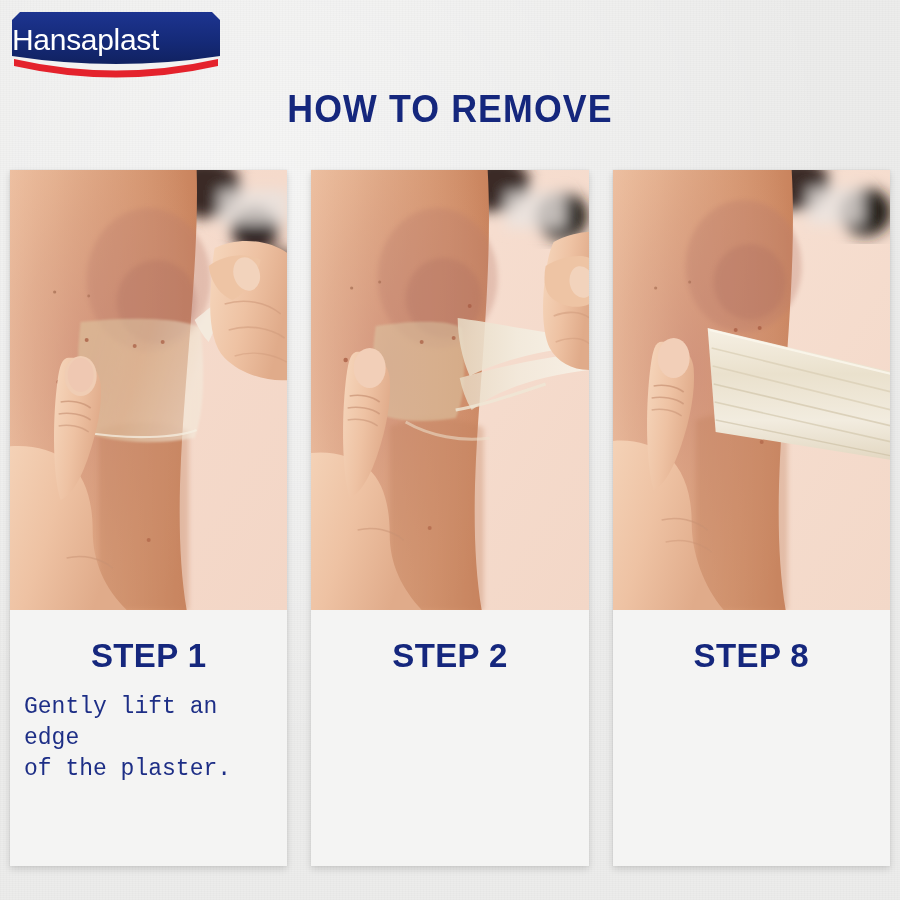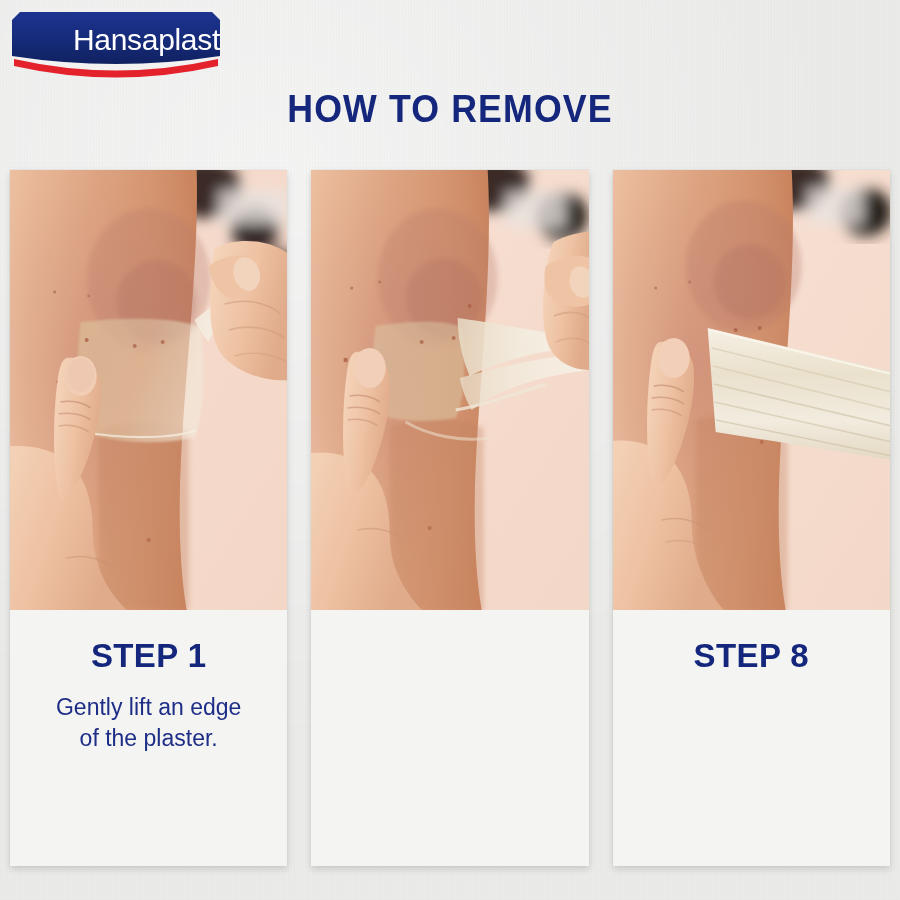--- a/index.html
+++ b/index.html
@@ -23,21 +23,21 @@
 
   
   .logo{
     position:absolute;left:12px;top:12px;width:208px;height:66px;
   }
   .logo-shield{
     position:absolute;left:0;top:0;width:208px;height:66px;
   }
   .logo-text{
     position:absolute;left:0;top:11px;width:208px;
-    text-align:right;color:#ffffff;
+    text-align:left;color:#ffffff;
     font-size:30px;font-weight:400;letter-spacing:-.3px;
     font-family:"Liberation Sans","DejaVu Sans",sans-serif;
     z-index:3;
   }
 
   
   .headline{
     position:absolute;left:0;top:88px;width:900px;text-align:center;
     color:#15277d;font-size:38px;font-weight:700;letter-spacing:1.2px;
     font-family:"Liberation Sans","DejaVu Sans",sans-serif;
@@ -64,22 +64,23 @@
     background:#f4f4f3;
     display:flex;flex-direction:column;align-items:center;
     padding-top:26px;box-sizing:border-box;
   }
   .step-title{
     color:#15277d;font-size:33px;font-weight:700;letter-spacing:.4px;
     line-height:40px;margin:0 0 16px 0;text-align:center;
   }
   .step-body{
     color:#1d2e86;font-size:23px;font-weight:400;line-height:31px;
-    text-align:center;padding:0 14px;box-sizing:border-box;
+    padding:0 14px;box-sizing:border-box;
     white-space:pre-line;
+    font-family:Liberation Mono, monospace;
   }
 </style>
 </head>
 <body>
 
 <div id="page-bg"></div>
 
 <div id="root">
 
   <div class="logo">
@@ -277,20 +278,21 @@
           <path d="M48 360 C64 356 82 360 94 370" stroke="#c79274" stroke-width="1.6" fill="none" opacity=".5"></path>
 
           <path d="M244 72 C262 62 280 62 280 62 L280 200 C262 200 248 192 240 178 C232 162 232 130 236 104 C238 88 241 78 244 72 Z" fill="url(#hand2)"></path>
           <path d="M236 96 C252 86 272 84 280 88 L280 134 C266 140 250 136 240 126 C234 118 234 106 236 96 Z" fill="#eec4a4"></path>
           <ellipse cx="272" cy="112" rx="12" ry="16" fill="#f2d3bc" transform="rotate(-12 272 112)"></ellipse>
           <path d="M244 146 C258 140 272 142 280 148" stroke="#cf9a7b" stroke-width="1.6" fill="none" opacity=".55"></path>
           <path d="M246 172 C260 166 274 168 280 174" stroke="#cf9a7b" stroke-width="1.4" fill="none" opacity=".45"></path>
         </svg>
       </div>
       <div class="caption">
+        <div class="step-title">STEP 2</div>
       </div>
     </div>
 
     <div class="card">
       <div class="photo">
         <svg viewBox="0 0 280 440" preserveAspectRatio="xMidYMid slice">
           <defs>
             <linearGradient id="bg3" x1="0" y1="0" x2="1" y2="1">
               <stop offset="0%" stop-color="#f8e2d5"></stop>
                 <stop offset="100%" stop-color="#f3d8c8"></stop>

